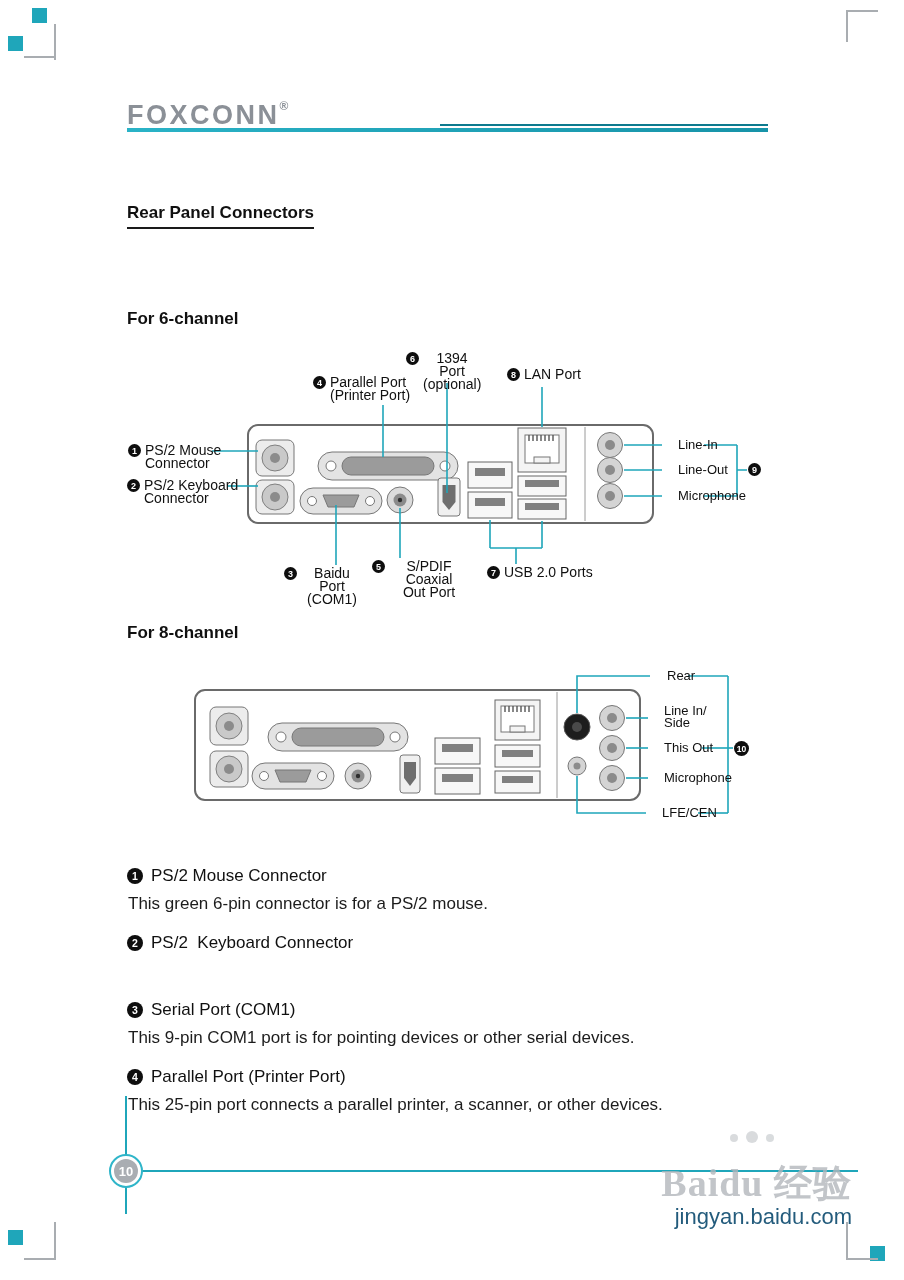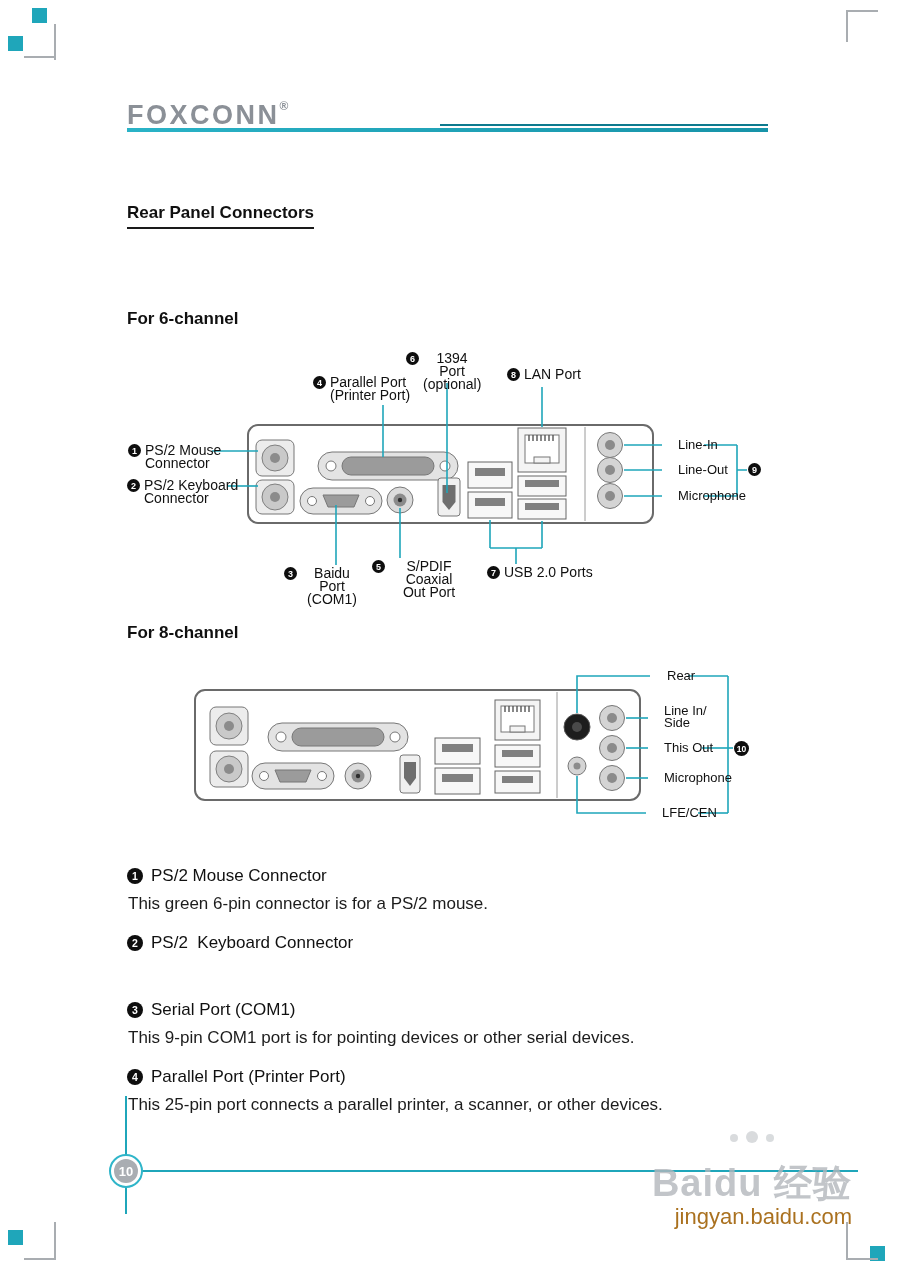--- a/index.html
+++ b/index.html
@@ -38,22 +38,22 @@
 
   
   .sec-title { position:absolute; left:127px; display:flex; align-items:center; gap:8px; font-size:17px; color:#101010; white-space:pre; }
   .sec-desc { position:absolute; left:128px; font-size:17px; color:#1c1c1c; white-space:pre; }
 
   
   .v-teal { position:absolute; left:125px; top:1096px; width:2px; height:118px; background:#1fa6ba; }
   .h-teal { position:absolute; left:140px; top:1170px; width:718px; height:2px; background:#1fa6ba; }
   .page-circle { position:absolute; left:109px; top:1154px; width:34px; height:34px; border:2px solid #2fb5c9; border-radius:50%; background:#ffffff; display:flex; align-items:center; justify-content:center; z-index:2; }
   .page-circle-inner { width:24px; height:24px; border-radius:50%; background:#a9adb2; color:#ffffff; font-size:13px; font-weight:bold; display:flex; align-items:center; justify-content:center; }
-  .wm-title { position:absolute; right:52px; top:1158px; font-size:38px; font-weight:bold; color:#b3b7bc; opacity:.8; letter-spacing:1px; }
-  .wm-url { position:absolute; right:52px; top:1204px; font-size:22px; color:#a16207; opacity:.9; }
+  .wm-title { position:absolute; right:52px; top:1158px; font-size:38px; font-weight:bold; color:#b3b7bc; opacity:.8; letter-spacing:1px;font-family:Liberation Serif, serif; }
+  .wm-url { position:absolute; right:52px; top:1204px; font-size:22px; color:#0c4a6e; opacity:.9; }
   .wm-deco { position:absolute; right:130px; top:1134px; display:flex; gap:8px; opacity:.6; }
   .wm-deco span { width:8px; height:8px; border-radius:50%; background:#c0c4c8; display:inline-block; }
   .wm-deco span:nth-child(2){ width:12px; height:12px; margin-top:-3px; }
 </style>
 </head>
 <body>
 
 <div class="page">
 
   <div class="teal-sq" style="left:32px; top:8px;"></div>

